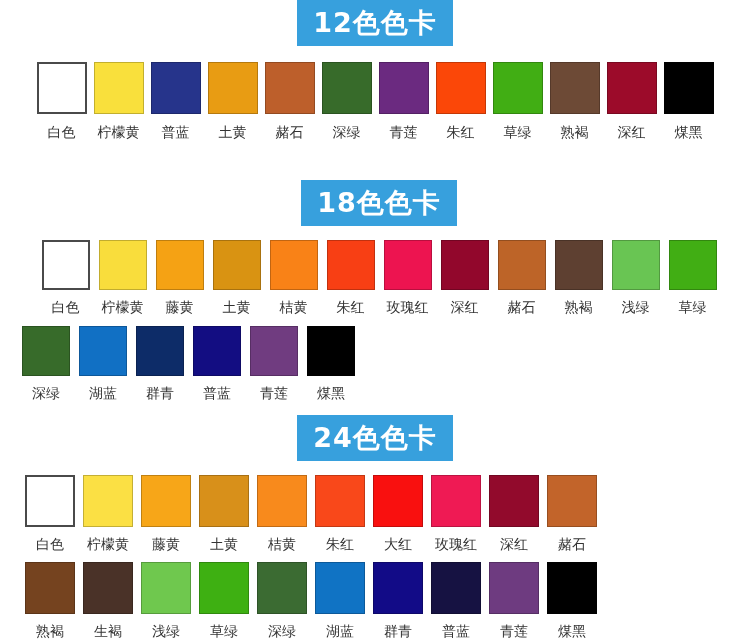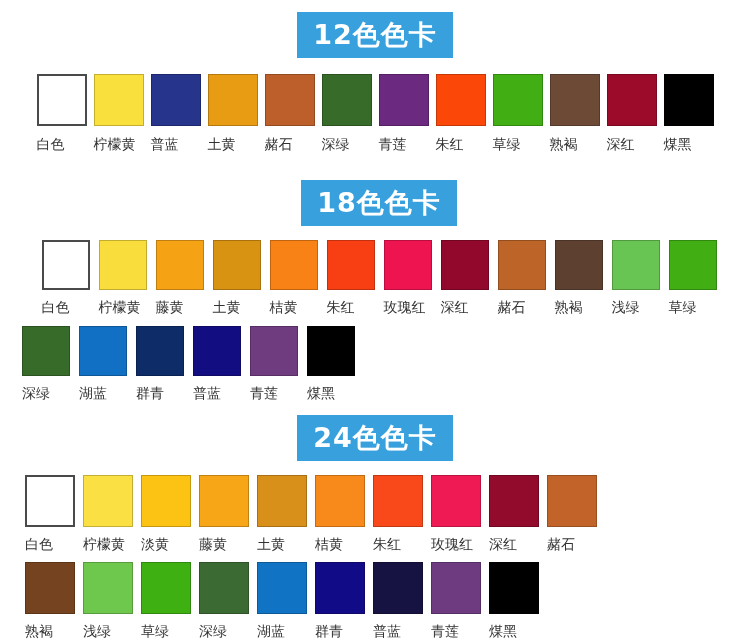--- a/index.html
+++ b/index.html
@@ -41,40 +41,40 @@
 
   
   .swatch-row {
     display: flex;
     justify-content: center;
     align-items: flex-start;
   }
   .swatch-cell {
     display: flex;
     flex-direction: column;
-    align-items: flex-start;
+    align-items: center;
   }
   .swatch {
     border: 1px solid rgba(0,0,0,0.22);
     box-sizing: border-box;
   }
   .swatch.white {
     border: 2px solid #4a4a4a;
   }
   .swatch-label {
     font-size: 14px;
     line-height: 1;
     color: #333333;
     white-space: nowrap;
     text-align: center;
   }
 
   
   #sec12 { position: absolute; left: 0; top: 0; width: 750px; }
-  #sec12 .badge-wrap { margin-top: 12px; }
+  #sec12 .badge-wrap { margin-top: 0; }
   #sec12 .swatch-row { margin-top: 16px; gap: 7px; }
   #sec12 .swatch { width: 50px; height: 52px; }
   #sec12 .swatch-label { margin-top: 11px; font-size: 14px; }
 
   
   #sec18 { position: absolute; left: 4px; top: 170px; width: 750px; }
   #sec18 .badge-wrap { margin-top: 10px; }
   #sec18 .swatch-row { gap: 9px; }
   #sec18 .swatch-row.r1 { margin-top: 14px; }
   #sec18 .swatch-row.r2 { margin-top: 12px; justify-content: flex-start; padding-left: 18px; }
@@ -240,58 +240,62 @@
     <div class="swatch-row r1">
         <div class="swatch-cell">
           <div class="swatch white" style="background: rgb(255, 255, 255);"></div>
           <div class="swatch-label">白色</div>
         </div>
         <div class="swatch-cell">
           <div class="swatch" style="background: rgb(251, 224, 68);"></div>
           <div class="swatch-label">柠檬黄</div>
         </div>
         <div class="swatch-cell">
-          <div class="swatch" style="background: rgb(252, 195, 20);"></div>
-          <div class="swatch-label">淡黄</div>
-        </div>
-        <div class="swatch-cell">
           <div class="swatch" style="background: rgb(247, 166, 24);"></div>
           <div class="swatch-label">藤黄</div>
         </div>
         <div class="swatch-cell">
           <div class="swatch" style="background: rgb(216, 144, 26);"></div>
           <div class="swatch-label">土黄</div>
         </div>
         <div class="swatch-cell">
           <div class="swatch" style="background: rgb(248, 138, 28);"></div>
           <div class="swatch-label">桔黄</div>
         </div>
         <div class="swatch-cell">
           <div class="swatch" style="background: rgb(249, 72, 26);"></div>
           <div class="swatch-label">朱红</div>
         </div>
         <div class="swatch-cell">
+          <div class="swatch" style="background: rgb(249, 16, 15);"></div>
+          <div class="swatch-label">大红</div>
+        </div>
+        <div class="swatch-cell">
           <div class="swatch" style="background: rgb(239, 26, 84);"></div>
           <div class="swatch-label">玫瑰红</div>
         </div>
         <div class="swatch-cell">
           <div class="swatch" style="background: rgb(146, 10, 44);"></div>
           <div class="swatch-label">深红</div>
         </div>
         <div class="swatch-cell">
           <div class="swatch" style="background: rgb(194, 100, 42);"></div>
           <div class="swatch-label">赭石</div>
         </div>
       </div>
     <div class="swatch-row r2">
         <div class="swatch-cell">
           <div class="swatch" style="background: rgb(117, 67, 31);"></div>
           <div class="swatch-label">熟褐</div>
         </div>
         <div class="swatch-cell">
+          <div class="swatch" style="background: rgb(74, 50, 40);"></div>
+          <div class="swatch-label">生褐</div>
+        </div>
+        <div class="swatch-cell">
           <div class="swatch" style="background: rgb(111, 200, 78);"></div>
           <div class="swatch-label">浅绿</div>
         </div>
         <div class="swatch-cell">
           <div class="swatch" style="background: rgb(62, 176, 18);"></div>
           <div class="swatch-label">草绿</div>
         </div>
         <div class="swatch-cell">
           <div class="swatch" style="background: rgb(59, 107, 50);"></div>
           <div class="swatch-label">深绿</div>

